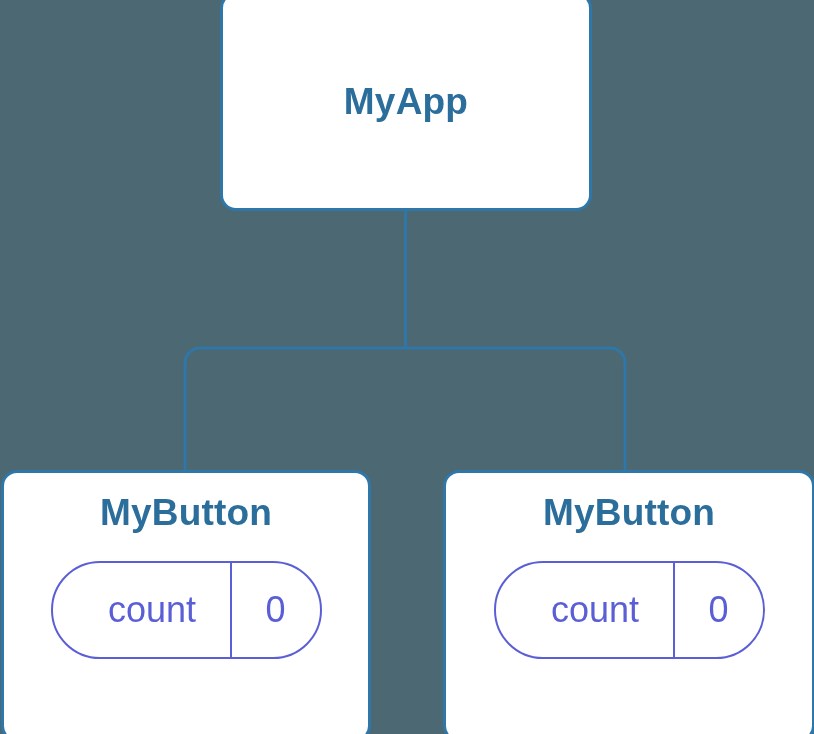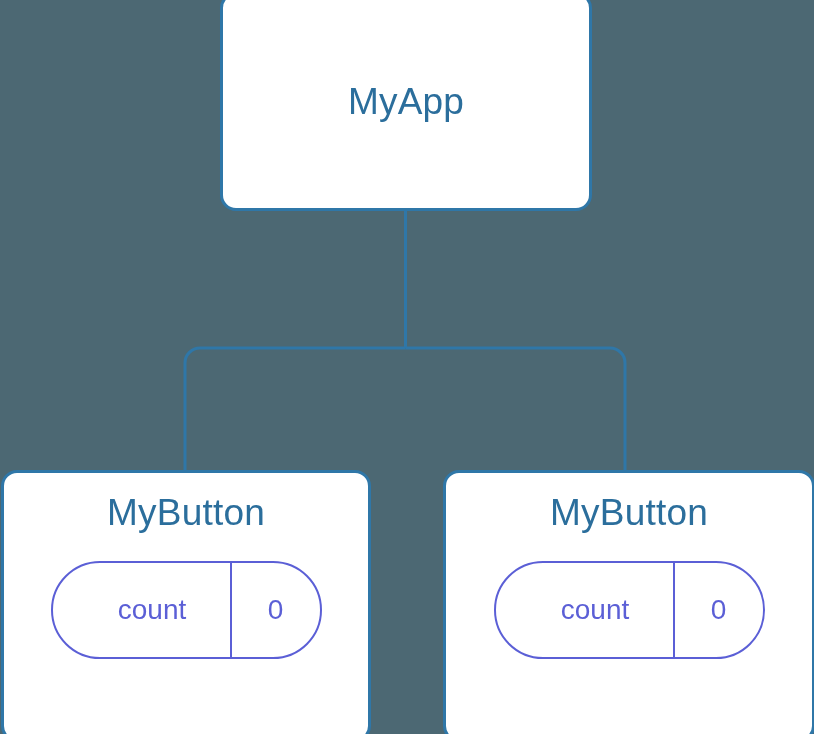--- a/index.html
+++ b/index.html
@@ -56,20 +56,21 @@
     top: 470px;
     width: 372px;
     height: 272px;
   }
   .node-title {
     color: #2b6e9c;
     font-size: 37px;
     line-height: 1;
     letter-spacing: 0.2px;
     white-space: nowrap;
+    font-weight: bold;
   }
   .node-child-left .node-title,
   .node-child-right .node-title {
     margin-top: 21px;
   }
 
   
   .state-pill {
     display: flex;
     align-items: stretch;
@@ -80,21 +81,21 @@
     background: #ffffff;
     box-sizing: border-box;
     overflow: hidden;
   }
   .state-key,
   .state-val {
     display: flex;
     align-items: center;
     justify-content: center;
     color: #5b5fd6;
-    font-size: 28px;
+    font-size: 36px;
     line-height: 1;
     white-space: nowrap;
     box-sizing: border-box;
   }
   .state-key {
     width: 177px;
     padding-left: 22px;
   }
   .state-val {
     width: 90px;

